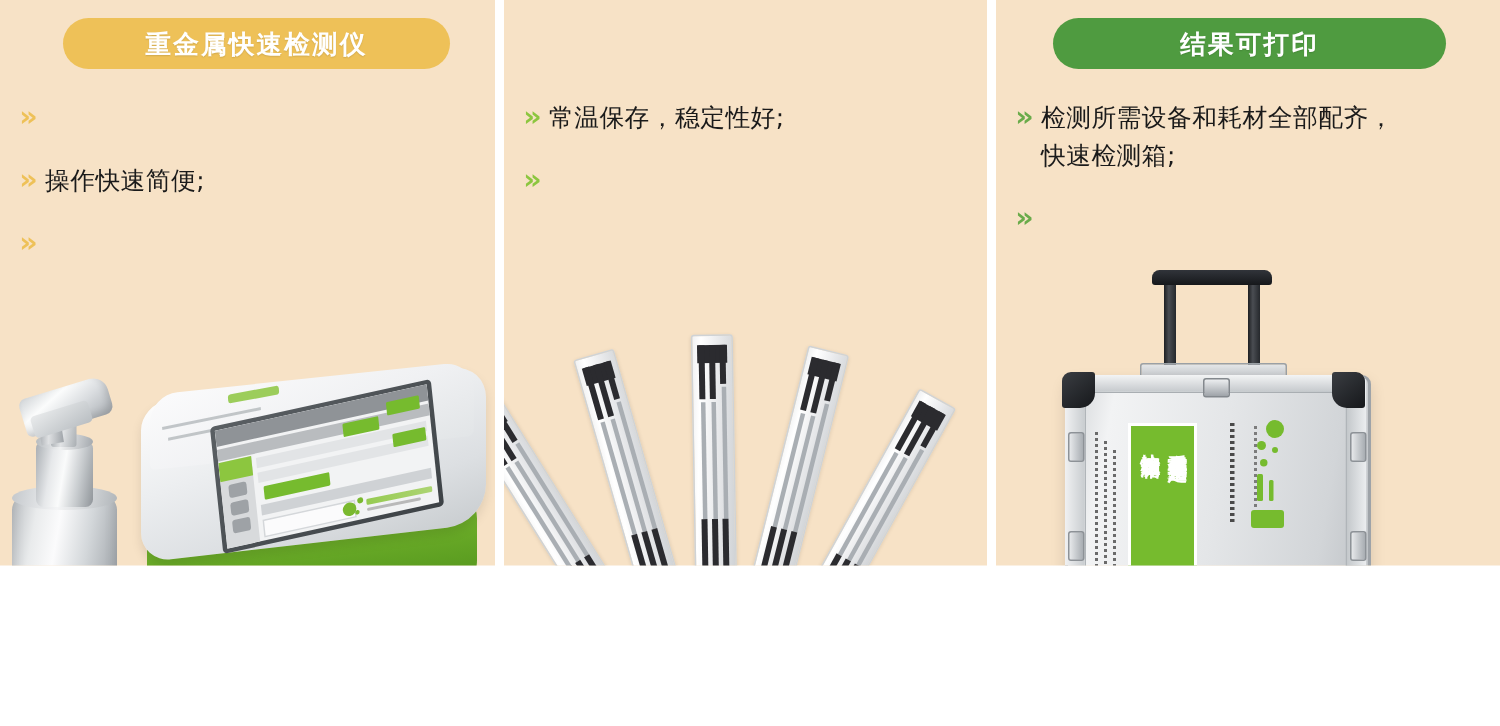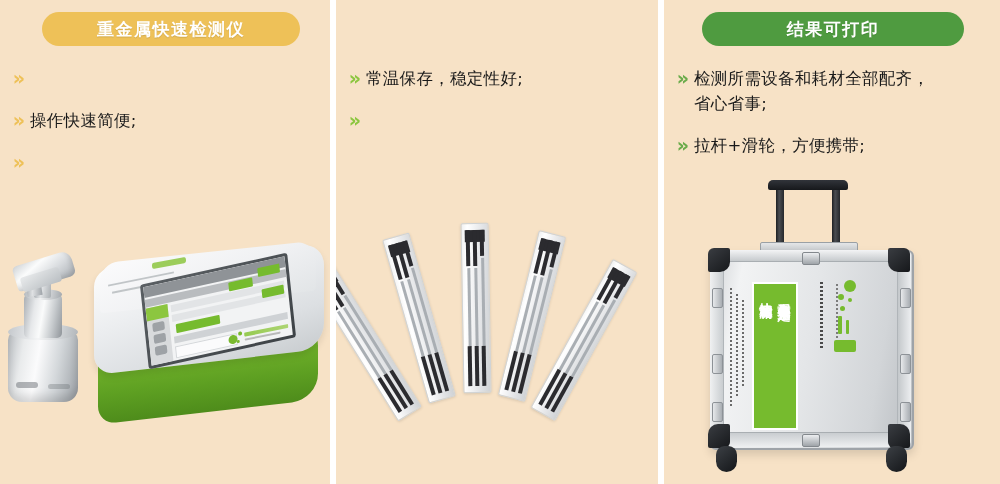--- a/index.html
+++ b/index.html
@@ -14,21 +14,21 @@
     position: relative;
     width: 1000px;
     height: 484px;
     background: #ffffff;
     overflow: hidden;
     display: flex;
     gap: 6px;
   }
   .panel {
     position: relative;
-    height: 484px;
+    height: 377px;
     background: #f7e2c6;
     overflow: hidden;
     flex: 0 0 auto;
   }
   .panel-1 { width: 330px; }
   .panel-2 { width: 322px; }
   .panel-3 { width: 336px; }
 
   
   .pill {
@@ -507,25 +507,24 @@
       </div>
     </div>
   </div>
 
   <div class="panel panel-3">
     <div class="pill pill-3">结果可打印</div>
 
     <div class="bullets">
       <div class="bullet-row">
         <span class="chev chev-3">»</span>
-        <span class="btext">检测所需设备和耗材全部配齐，省心省事;</span>
+        <span class="btext">检测所需设备和耗材全部配齐，快速检测箱;</span>
       </div>
       <div class="bullet-row">
         <span class="chev chev-3">»</span>
-        <span class="btext">拉杆+滑轮，方便携带;</span>
       </div>
     </div>
 
     <div class="art3">
       <div class="tr-rod rod-l"></div>
       <div class="tr-rod rod-r"></div>
       <div class="tr-bar"></div>
       <div class="tr-mount"></div>
 
       <div class="case-body"></div>

